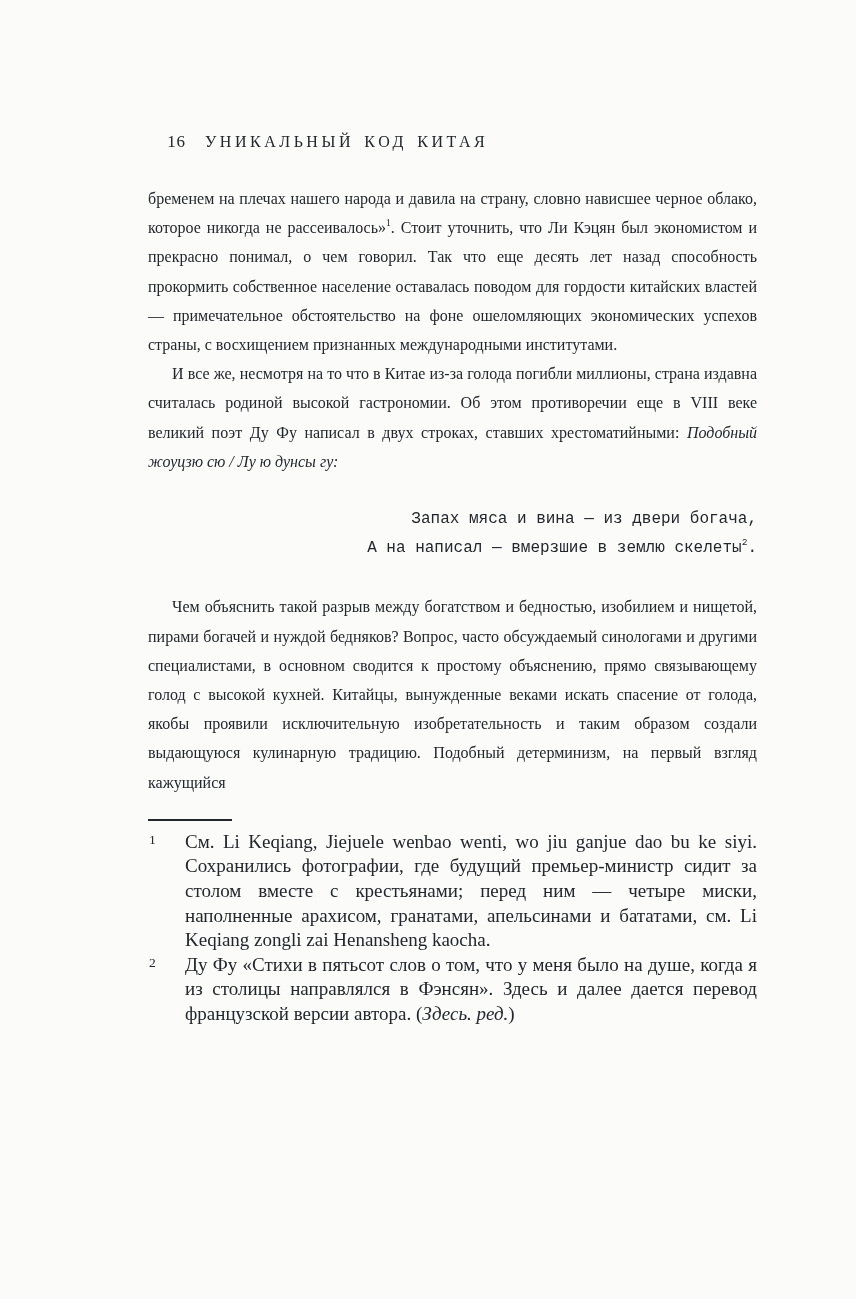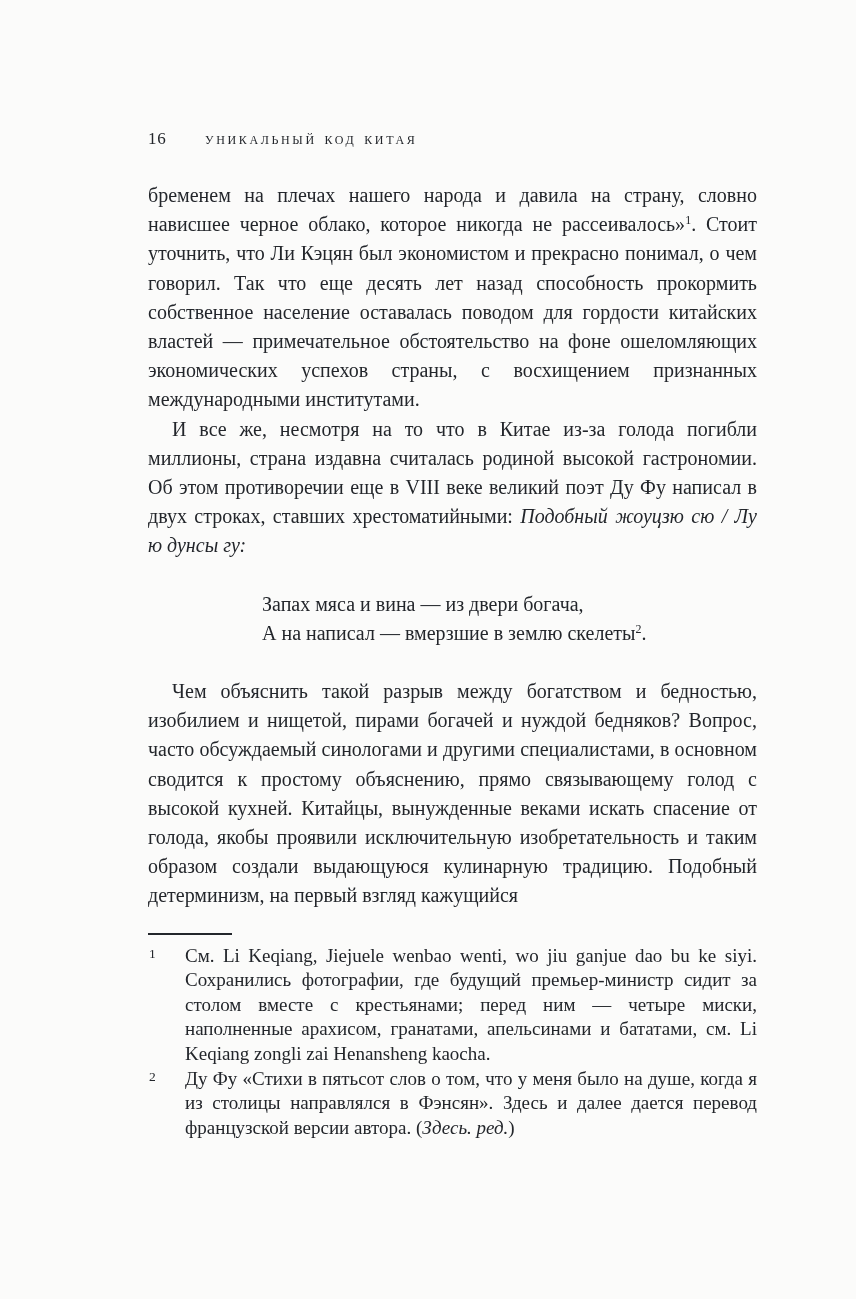--- a/index.html
+++ b/index.html
@@ -22,45 +22,47 @@
   }
   .page-header {
     display: flex;
     align-items: baseline;
     margin-bottom: 32px;
     font-size: 17px;
   }
   .page-number {
     min-width: 57px;
     letter-spacing: 0.05em;
+    text-align: center;
   }
   .running-head {
     letter-spacing: 0.22em;
     word-spacing: 0.18em;
-    font-size: 12px;
+    font-size: 16px;
     margin-top: 33px;
   }
   .body-text {
-    font-size: 20px;
+    font-size: 16px;
     line-height: 29.2px;
     text-align: justify;
   }
   .body-text p.para {
     margin: 0;
   }
   .body-text p.para.indent { text-indent: 24px; }
   sup.fn-ref {
     font-size: 0.60em;
     line-height: 0;
     vertical-align: 7px;
   }
   .verse {
     margin: 29px 0;
     padding-left: 114px;
-    text-align: left;
+    text-align: right;
+    font-family: Liberation Mono, monospace;
   }
   .verse-line { white-space: nowrap; }
   .footnotes {
     margin-top: 22px;
   }
   .footnote-rule {
     width: 84px;
     height: 2px;
     background: #23262b;
     margin-bottom: 9px;

